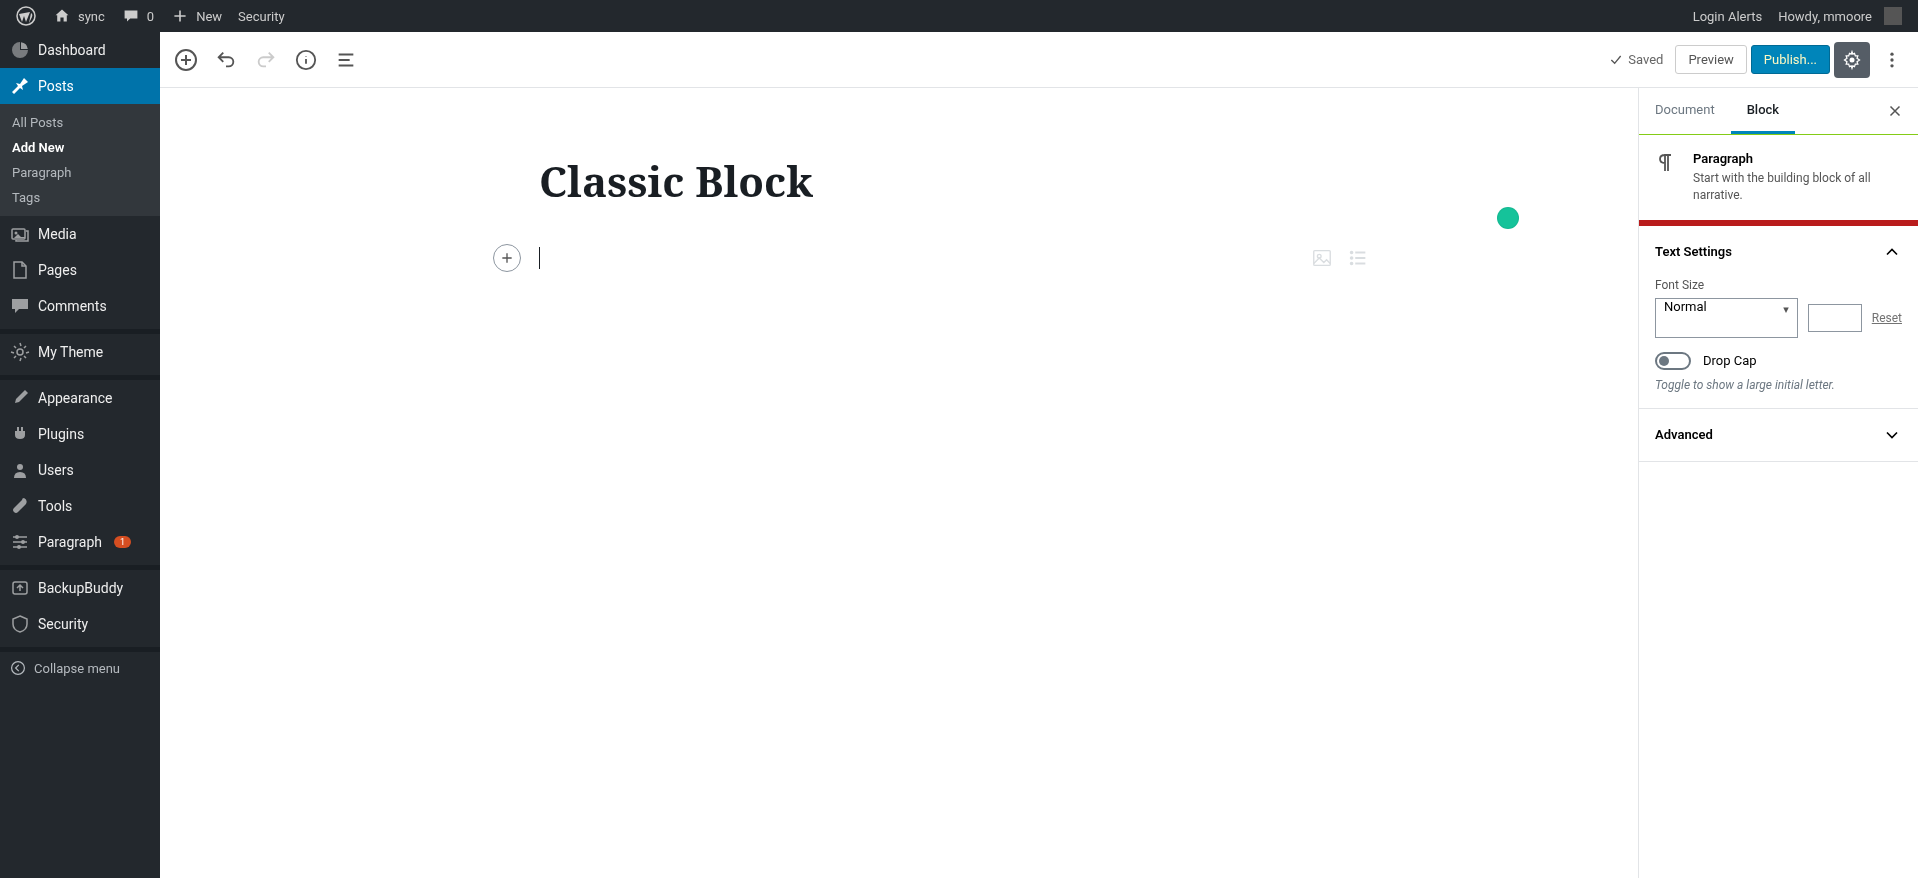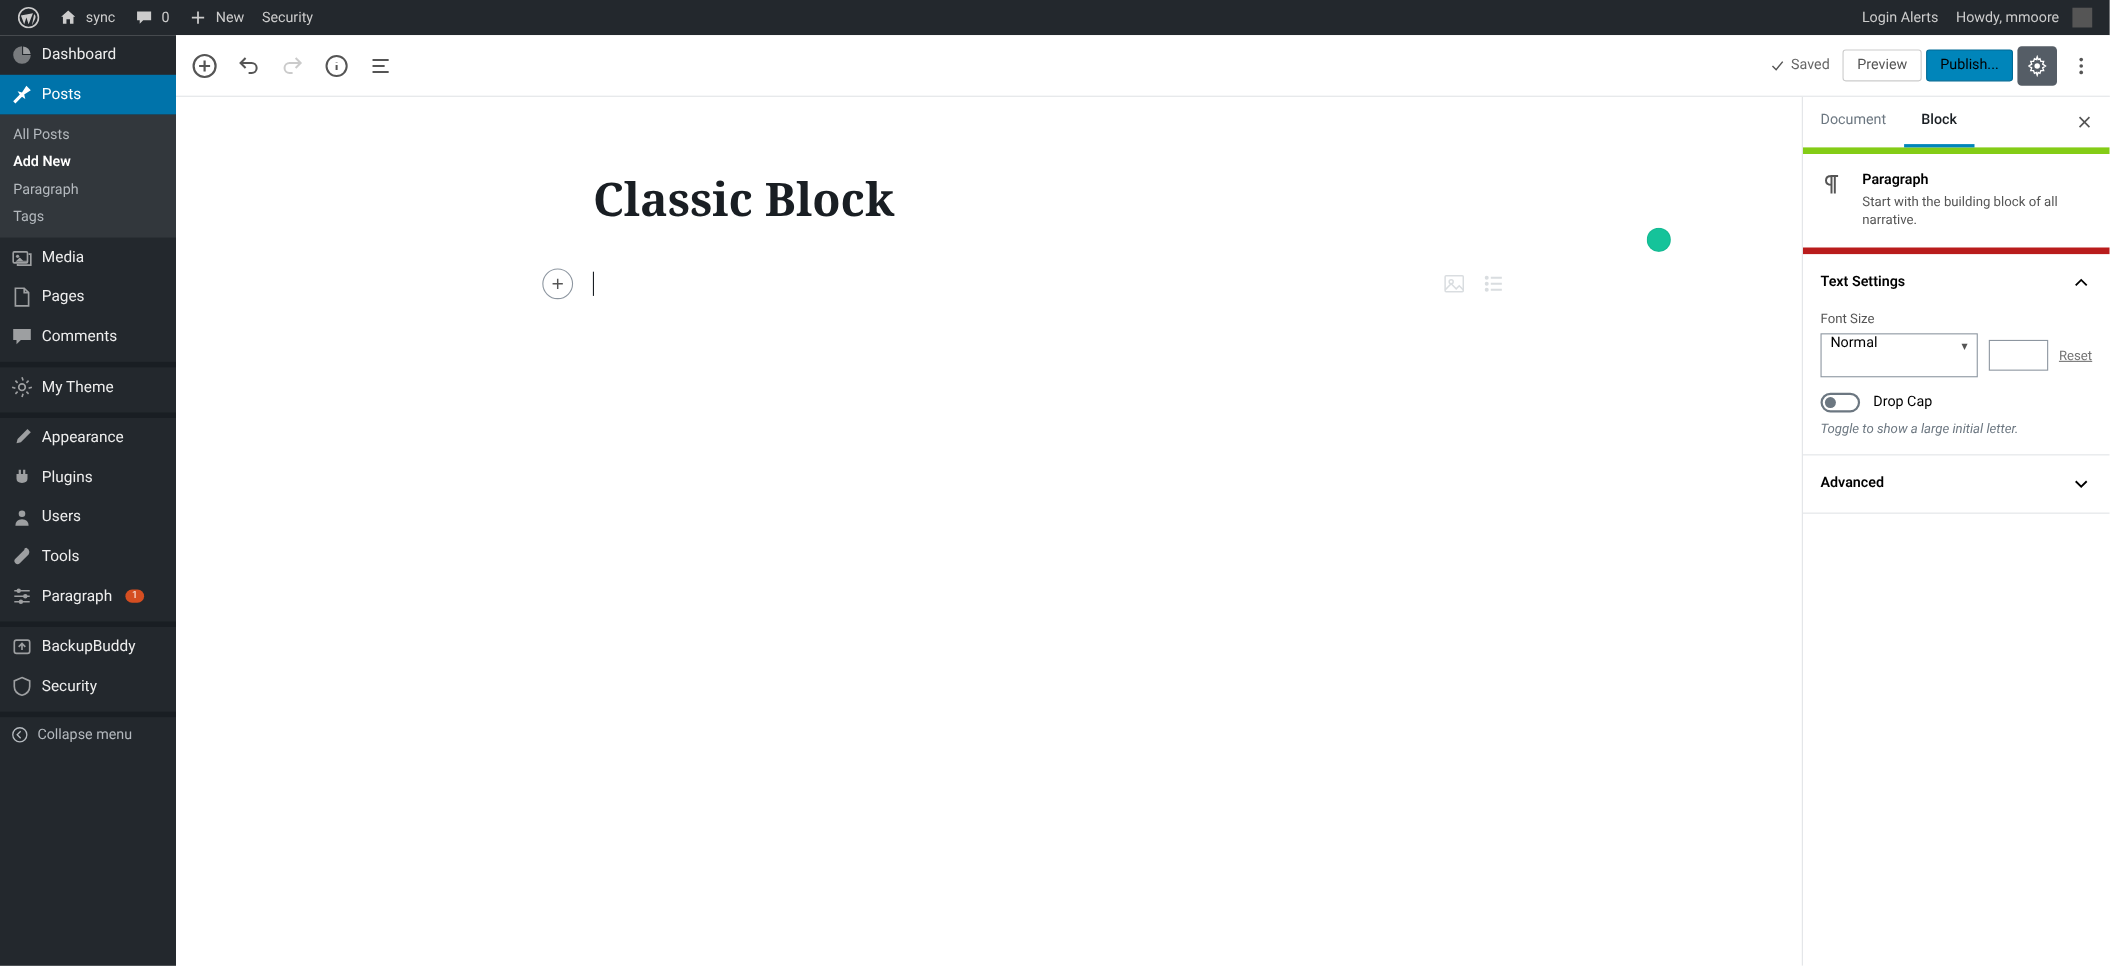--- a/index.html
+++ b/index.html
@@ -26,41 +26,41 @@
 .badge { background: #d54e21; color: #fff; border-radius: 9px; font-size: 9px; padding: 1px 6px; margin-left: 4px; }
 .collapse-item { display: flex; align-items: center; gap: 8px; padding: 8px 10px; color: #b4b9be; font-size: 13px; cursor: pointer; }
 
 
 .editor-wrap { position: absolute; left: 160px; right: 0; top: 32px; bottom: 0; background: #fff; display: flex; flex-direction: column; }
 .editor-header { height: 56px; border-bottom: 1px solid #e2e4e7; display: flex; align-items: center; justify-content: space-between; padding: 0 8px; }
 .editor-header-left, .editor-header-right { display: flex; align-items: center; gap: 4px; }
 .hdr-btn { width: 36px; height: 36px; display: flex; align-items: center; justify-content: center; border: none; background: transparent; cursor: pointer; color: #555; border-radius: 4px; }
 .hdr-btn.disabled { opacity: 0.3; }
 .hdr-btn-text { padding: 6px 12px; border: 1px solid #ccc; background: #fff; color: #555; font-size: 13px; border-radius: 3px; cursor: pointer; }
-.hdr-btn-primary { background: #0085ba; color: #000000; border: 1px solid #006a95; padding: 6px 12px; font-size: 13px; border-radius: 3px; cursor: pointer; }
+.hdr-btn-primary { background: #0085ba; color: #fef9c3; border: 1px solid #006a95; padding: 6px 12px; font-size: 13px; border-radius: 3px; cursor: pointer; }
 .hdr-btn-icon-blue { width: 36px; height: 36px; background: #555d66; color: #fff; border: none; border-radius: 4px; display: flex; align-items: center; justify-content: center; cursor: pointer; }
 .saved { color: #666; font-size: 13px; display: flex; align-items: center; gap: 4px; margin-right: 8px; }
 .saved svg { stroke: #555; }
 
 
 .editor-body { flex: 1; display: flex; overflow: hidden; }
 .editor-canvas { flex: 1; overflow: auto; padding: 60px 0; }
 .editor-content { max-width: 720px; margin: 0 auto; }
 .post-title { font-size: 42px; font-weight: 700; font-family: "Noto Serif", Georgia, serif; color: #191e23; margin-bottom: 30px; padding: 4px 0; }
 .block-row { display: flex; align-items: center; position: relative; }
 .block-add { width: 28px; height: 28px; border: 1px solid #8d96a0; border-radius: 50%; display: flex; align-items: center; justify-content: center; color: #555; position: absolute; left: -46px; cursor: pointer; }
 .block-placeholder { flex: 1; display: flex; align-items: center; height: 30px; position: relative; }
 .block-placeholder .cursor { width: 1px; height: 22px; background: #191e23; }
 .block-trail { position: absolute; right: -110px; display: flex; gap: 14px; color: #b5bcc2; }
 .block-trail svg { opacity: 0.5; }
 .grammarly-dot { position: absolute; right: -260px; top: -36px; width: 22px; height: 22px; border-radius: 50%; background: #15c39a; border: 1px solid rgba(0,0,0,.05); }
 
 
 .settings-sidebar { width: 280px; border-left: 1px solid #e2e4e7; background: #fff; display: flex; flex-direction: column; overflow: auto; }
-.settings-tabs { display: flex; border-bottom: 6px solid #84cc16; align-items: center; }
+.settings-tabs { display: flex; border-bottom: 1px solid #84cc16; align-items: center; }
 .settings-tab { padding: 14px 16px; font-size: 13px; color: #6c7781; cursor: pointer; border-bottom: 3px solid transparent; }
 .settings-tab.active { color: #191e23; border-bottom-color: #0085ba; font-weight: 500; }
 .settings-close { margin-left: auto; padding: 0 14px; color: #555; cursor: pointer; }
 .block-desc { display: flex; gap: 14px; padding: 16px; border-bottom: 6px solid #b91c1c; }
 .block-desc-icon { width: 24px; height: 24px; color: #555; }
 .block-desc-txt h3 { font-size: 13px; font-weight: 600; margin-bottom: 4px; }
 .block-desc-txt p { font-size: 12px; color: #555; line-height: 1.4; }
 .panel { border-bottom: 1px solid #e2e4e7; }
 .panel-header { display: flex; align-items: center; justify-content: space-between; padding: 16px; cursor: pointer; }
 .panel-header h4 { font-size: 13px; font-weight: 600; }

